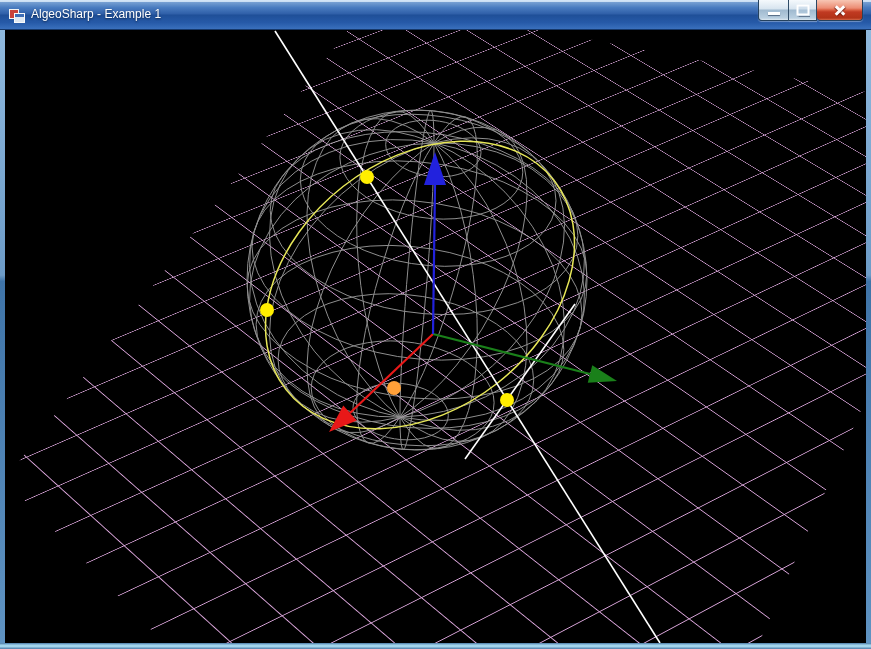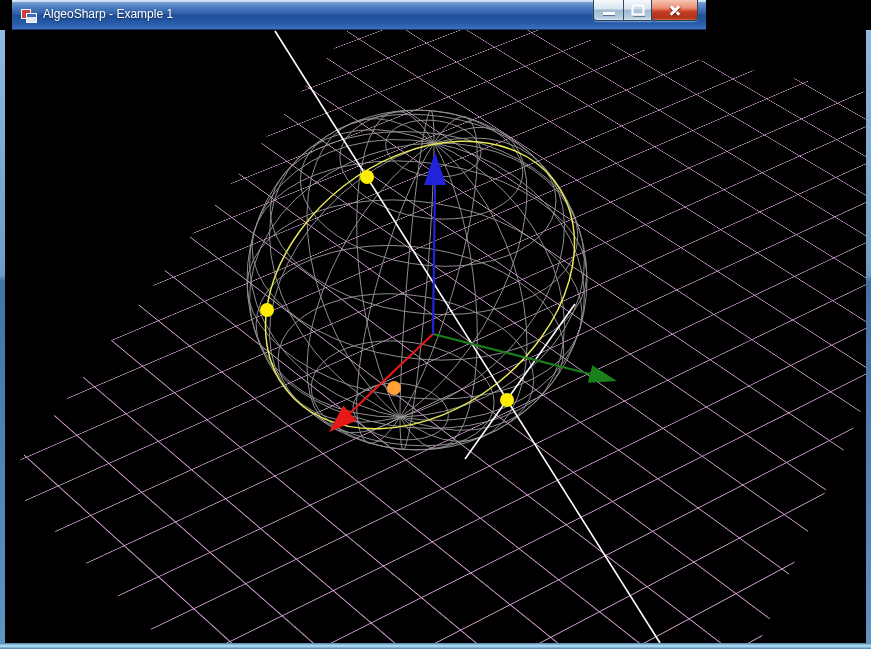--- a/index.html
+++ b/index.html
@@ -1,19 +1,19 @@
 <!DOCTYPE html>
 <html><head>
 <meta charset="utf-8">
 <style>
   html,body{margin:0;padding:0;background:#555;font-family:"Liberation Sans",sans-serif;}
   #window{position:relative;width:871px;height:649px;overflow:hidden;background:#000;
           outline:1px solid #10243c;}
   
-  #titlebar{position:absolute;left:12px;top:0;width:694px;height:30px;
+  #titlebar{position:absolute;left:0;top:0;width:871px;height:30px;
     background:linear-gradient(180deg,#a6c7e8 0%,#7ba3d4 6%,#4a7cc0 26%,#2f5fa8 48%,#1f4f98 52%,#265aa8 78%,#3a70bd 100%);
     border-bottom:1px solid #16386a;box-sizing:border-box;}
   #titlebar::before{content:"";position:absolute;left:0;top:0;width:100%;height:2px;background:rgba(230,242,252,.75);}
   #app-icon{position:absolute;left:9px;top:7px;width:16px;height:16px;}
   #app-icon .sq1{position:absolute;left:0;top:2px;width:8px;height:8px;background:#c8413a;border:1px solid #f2f2f2;}
   #app-icon .sq2{position:absolute;left:5px;top:6px;width:9px;height:8px;background:#dfe8f2;border:1px solid #fafafa;}
   #app-icon .sq2::before{content:"";position:absolute;left:0;top:0;width:100%;height:3px;background:#3e6db5;}
   #title-text{position:absolute;left:31px;top:7px;color:#fff;font-size:12px;
     text-shadow:0 1px 2px rgba(10,30,60,.8);white-space:nowrap;}
   #caption-buttons{position:absolute;top:0;right:8px;height:22px;display:flex;}

